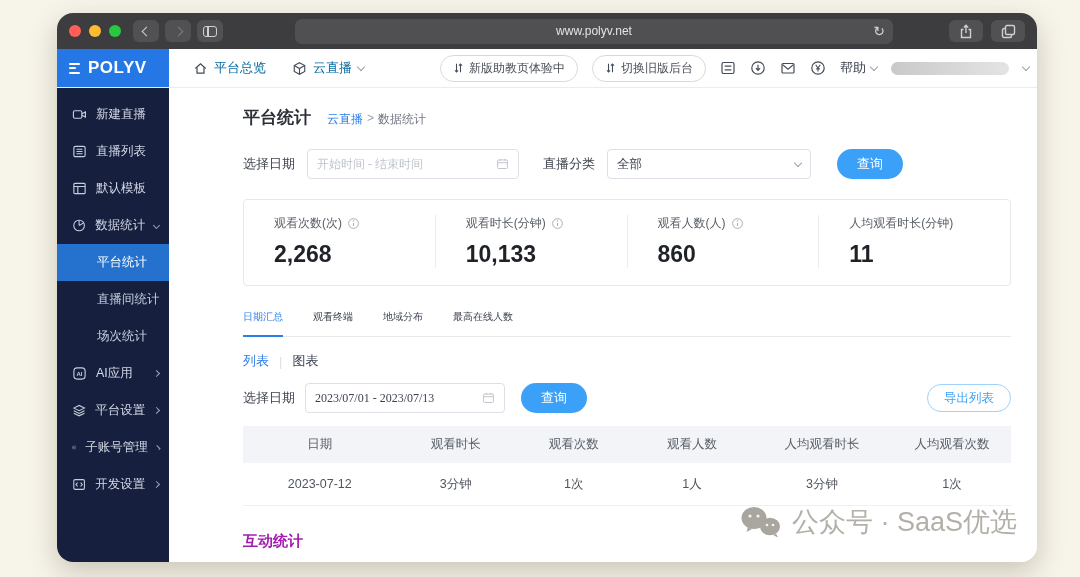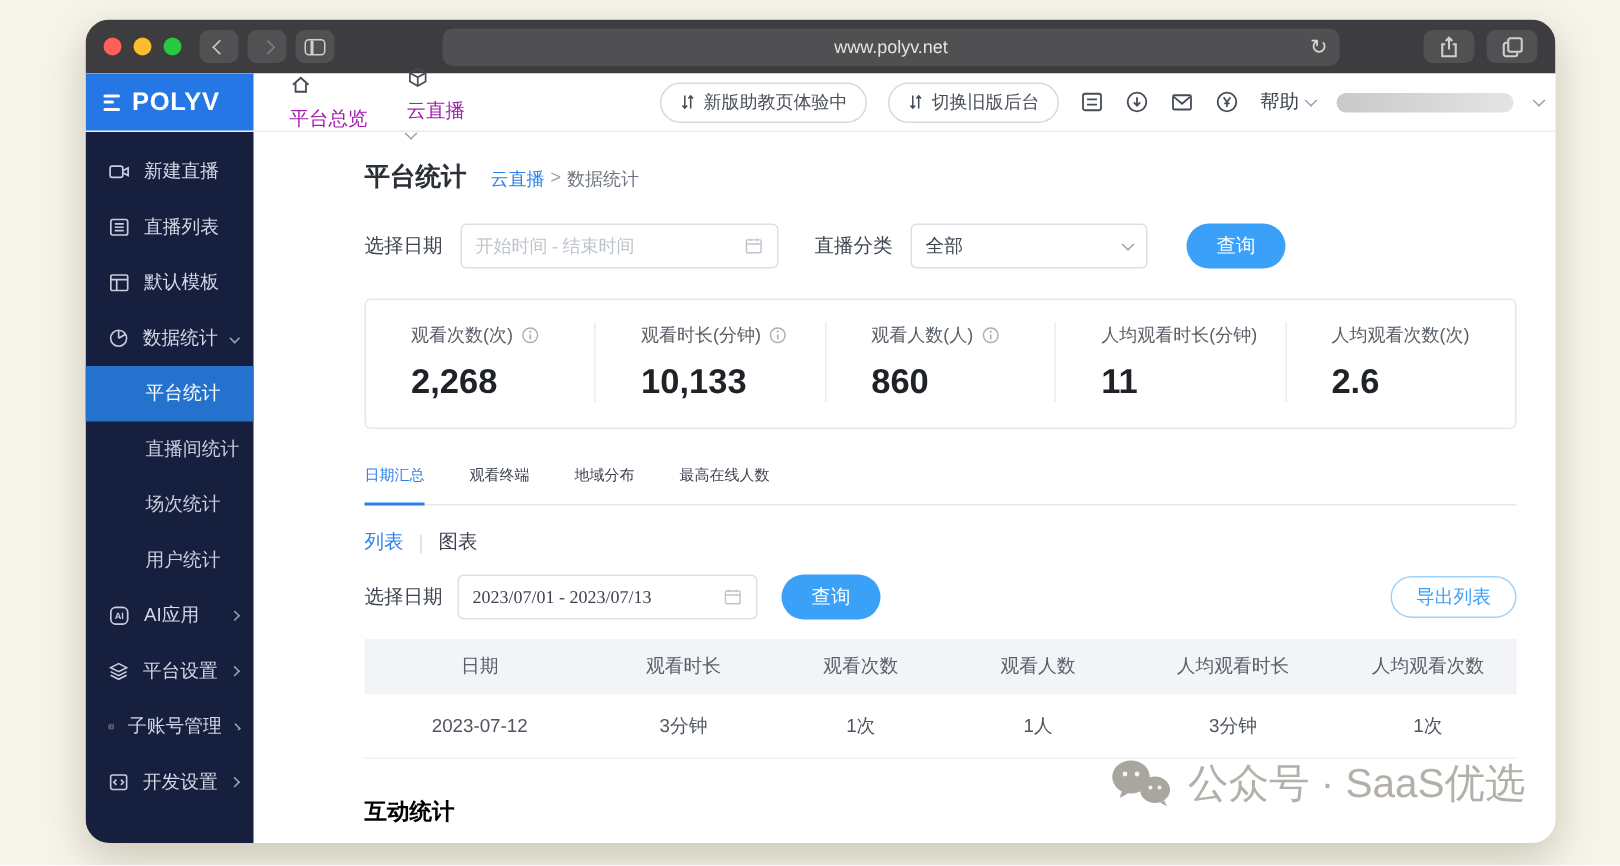--- a/index.html
+++ b/index.html
@@ -35,21 +35,21 @@
   
   .app { height:513px; display:flex; flex-direction:column; }
   .app-header { height:39px; display:flex; align-items:stretch; border-bottom:1px solid #ececec; background:#fff; flex:0 0 39px;}
   .logo-block { width:112px; background:#2577e6; color:#fff; display:flex; align-items:center;
                 gap:8px; padding-left:12px; flex:0 0 112px; }
   .logo-text { font-weight:bold; font-size:17px; letter-spacing:.5px; }
   .hamburger { display:flex; flex-direction:column; gap:2.5px; }
   .hamburger i { display:block; height:2px; background:#fff; border-radius:1px; }
   .hamburger i:nth-child(1){width:11px;} .hamburger i:nth-child(2){width:7px;} .hamburger i:nth-child(3){width:11px;}
   .top-nav { display:flex; align-items:center; gap:26px; padding-left:24px; }
-  .nav-item { display:flex; align-items:flex-start; gap:6px; font-size:13px; color:#a21caf; cursor:pointer;flex-direction:column; }
+  .nav-item { display:flex; align-items:center; gap:6px; font-size:13px; color:#0369a1; cursor:pointer; }
   .sm-caret { width:6px; height:6px; border-right:1.4px solid #9aa0a8; border-bottom:1.4px solid #9aa0a8;
               transform:rotate(45deg); margin-top:-3px; }
   .header-right { margin-left:auto; display:flex; align-items:center; gap:14px; padding-right:8px; }
   .pill { display:flex; align-items:center; gap:5px; border:1px solid #d8d8d8; border-radius:14px;
           padding:4px 12px; font-size:12px; color:#4a4f58; background:#fff; white-space:nowrap; }
   .hicon { display:flex; align-items:center; }
   .help { display:flex; align-items:center; gap:5px; font-size:13px; color:#3d4350; }
   .account-blur { width:118px; height:13px; border-radius:7px;
                   background:linear-gradient(90deg,#c9c9c9,#d9d9d9 60%,#e4e4e4); }
 
@@ -76,21 +76,21 @@
   .crumb-cur { color:#707680; }
 
   .filter-row { margin-top:20px; display:flex; align-items:center; gap:10px; }
   .f-label { font-size:13px; color:#3d4350; margin-right:2px; }
   .input-box { height:30px; border:1px solid #dcdfe6; border-radius:4px; display:flex;
                align-items:center; padding:0 9px; background:#fff; }
   .input-box input { border:none; outline:none; font-size:12px; color:#3d4350; width:100%;
                      font-family:Liberation Serif, serif; background:transparent; }
   .input-box input::placeholder { color:#bfc4cc; }
   .date-input { width:212px; justify-content:space-between; }
-  .select-box { width:158px; justify-content:space-between; margin-left:14px; }
+  .select-box { width:204px; justify-content:space-between; margin-left:14px; }
   .select-box .sel-val { font-size:12.5px; color:#3d4350; }
   .btn-primary { height:30px; padding:0 20px; background:#3aa0f8; color:#fff; border:none;
                  border-radius:15px; font-size:13px; margin-left:16px; cursor:pointer; font-family:inherit; }
   .btn-outline { height:28px; padding:0 16px; background:#fff; color:#3aa0f8; border:1px solid #9fd2fb;
                  border-radius:15px; font-size:12.5px; cursor:pointer; margin-left:auto; font-family:inherit; }
 
   .stats-panel { margin-top:20px; border:1px solid #e8e8e8; border-radius:4px; display:flex; padding:15px 0 17px; }
   .stat { flex:1; padding-left:30px; }
   .stat + .stat { border-left:1px solid #ececec; }
   .stat-label { font-size:12px; color:#5a6068; display:flex; align-items:center; gap:5px; }
@@ -109,21 +109,21 @@
   .date-row .f-label { margin-right:10px; }
   .date-input2 { width:200px; justify-content:space-between; }
 
   .table { margin-top:13px; }
   .t-head, .t-row { display:grid; grid-template-columns:1.3fr 1fr 1fr 1fr 1.2fr 1fr; }
   .t-head { background:#f2f4f8; height:37px; align-items:center; }
   .t-head div { text-align:center; font-size:12.5px; color:#596068; }
   .t-row { height:43px; align-items:center; border-bottom:1px solid #edf0f4; }
   .t-row div { text-align:center; font-size:12.5px; color:#50565e; }
 
-  .section-title { margin-top:26px; font-size:15px; font-weight:bold; color:#000000; }
+  .section-title { margin-top:26px; font-size:15px; font-weight:bold; color:#a21caf; }
 
   
   .watermark { position:absolute; left:740px; top:504px; display:flex; align-items:center; gap:10px;
                color:#b3b0a9; font-size:27px; }
   svg { display:block; }
 </style>
 </head>
 <body>
 
 <div class="stage">
@@ -273,23 +273,20 @@
             <span class="s-caret down"></span>
           </div>
           <div class="side-sub active">
             <span>平台统计</span>
           </div>
           <div class="side-sub">
             <span>直播间统计</span>
           </div>
           <div class="side-sub">
             <span>场次统计</span>
-          </div>
-          <div class="side-sub">
-            <span>用户统计</span>
           </div>
           <div class="side-item">
             <svg width="15" height="15" viewBox="0 0 16 16">
               <rect x="2" y="2" width="12" height="12" rx="3.5" fill="none" stroke="#c6cddd" stroke-width="1.2"></rect>
               <text x="8" y="10.6" font-size="6.5" fill="#c6cddd" text-anchor="middle" font-family="Liberation Sans,sans-serif" font-weight="bold">AI</text>
             </svg>
             <span class="lbl">AI应用</span>
             <span class="s-caret right"></span>
           </div>
           <div class="side-item">
@@ -379,26 +376,20 @@
                     <circle cx="8" cy="5" r=".9" fill="#a8adb5"></circle>
                 </svg>
               </div>
               <div class="stat-value">860</div>
             </div>
             <div class="stat">
               <div class="stat-label">
                   <span>人均观看时长(分钟)</span>
                 </div>
               <div class="stat-value">11</div>
-            </div>
-            <div class="stat">
-              <div class="stat-label">
-                  <span>人均观看次数(次)</span>
-                </div>
-              <div class="stat-value">2.6</div>
             </div>
           </div>
 
           <div class="tabs">
             <span class="tab active">日期汇总</span>
             <span class="tab">观看终端</span>
             <span class="tab">地域分布</span>
             <span class="tab">最高在线人数</span>
           </div>
 

